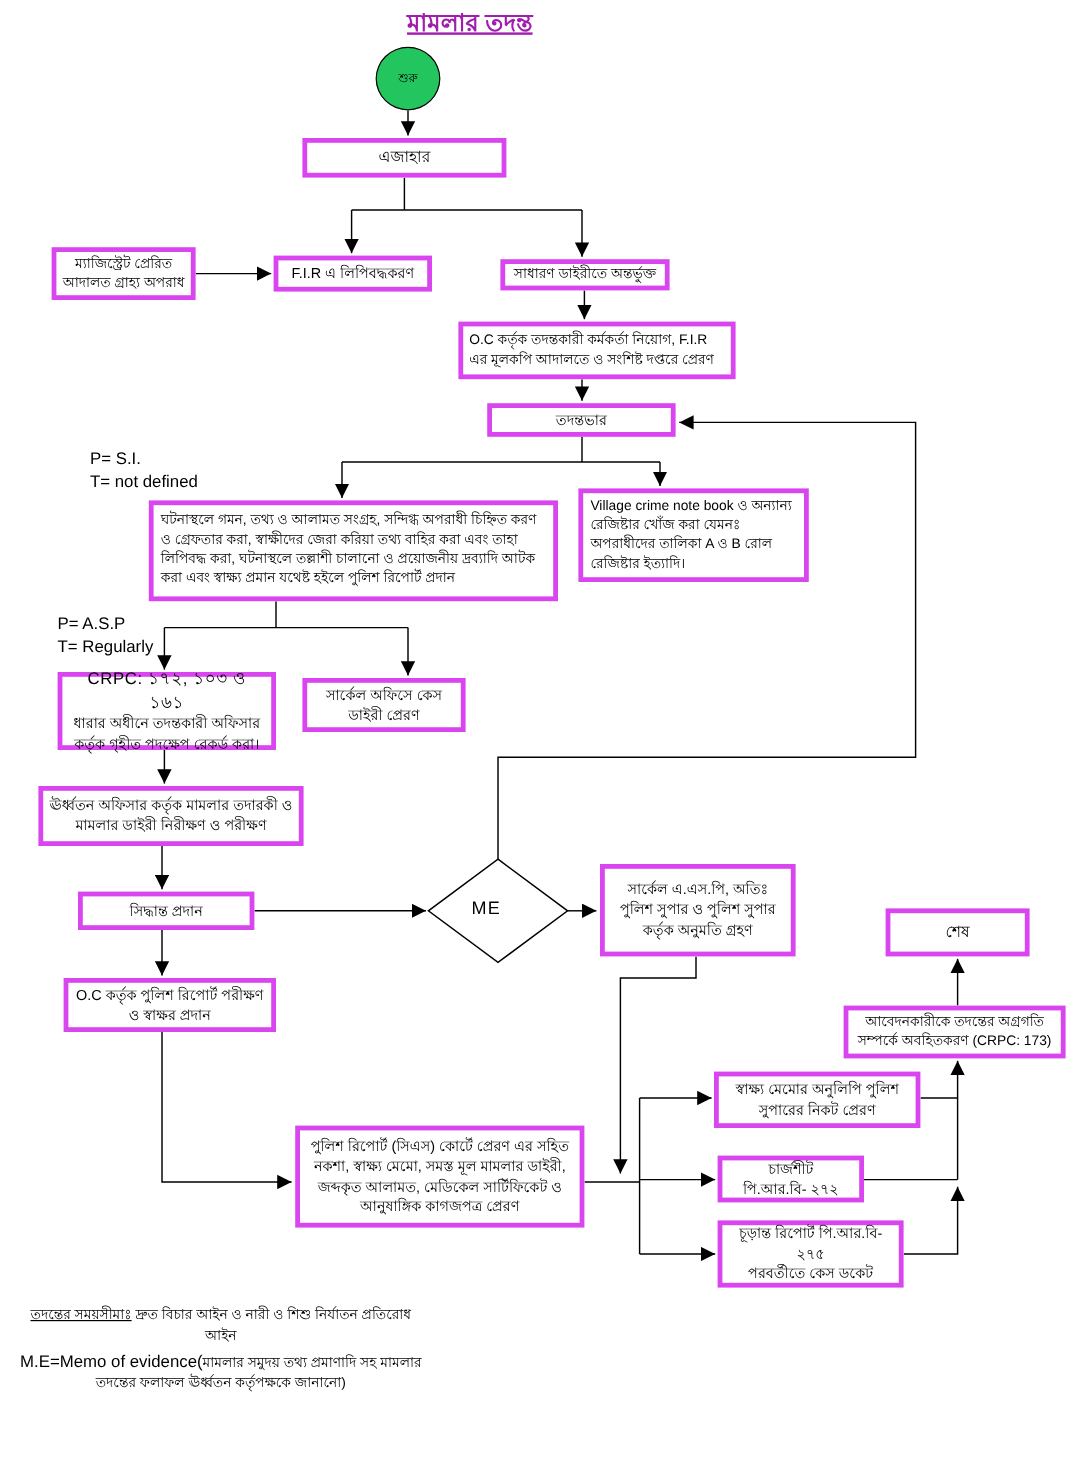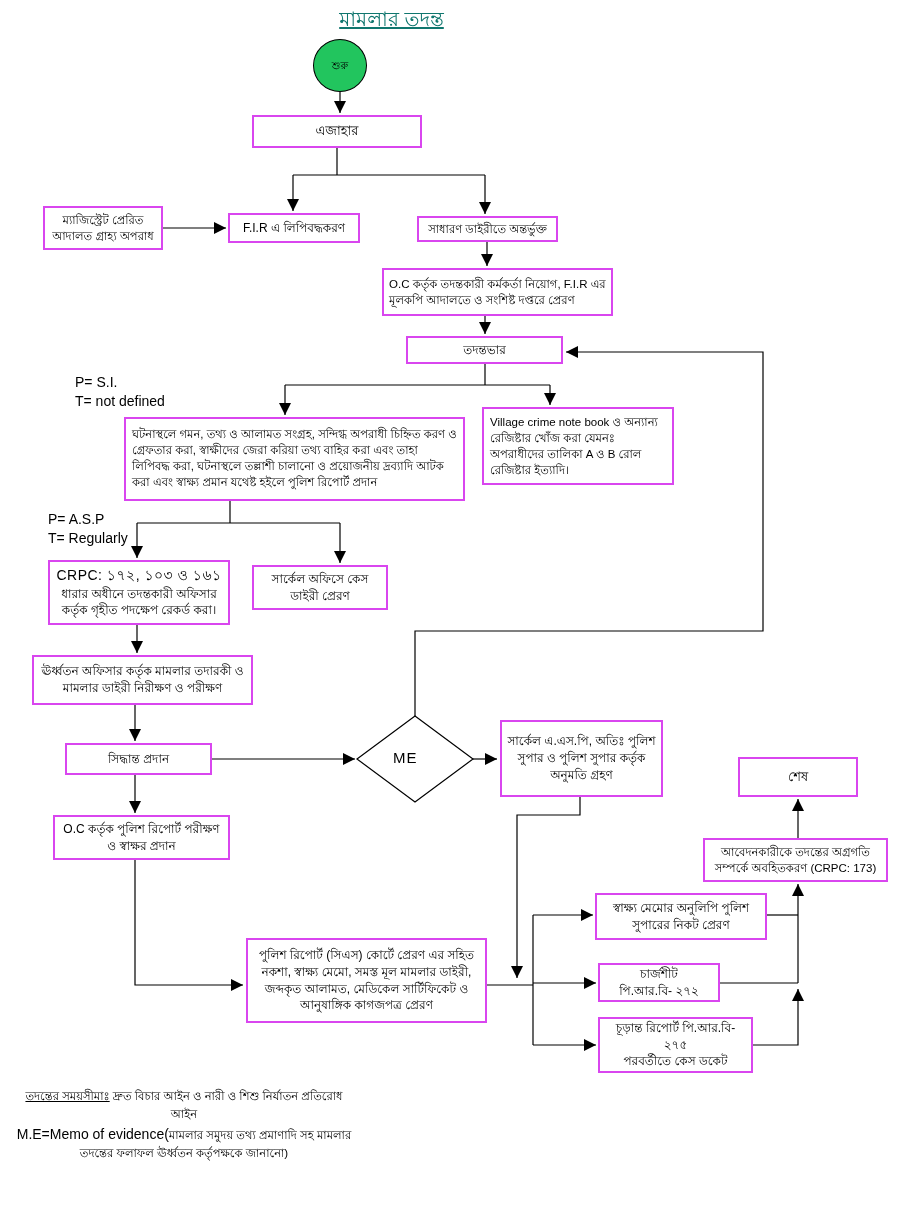--- a/index.html
+++ b/index.html
@@ -6,26 +6,26 @@
   #canvas{
     position:relative;width:900px;height:1222px;background:#ffffff;
     font-family:"Liberation Sans","DejaVu Sans",sans-serif;color:#000;
     overflow:hidden;
   }
   #wires{position:absolute;left:0;top:0;width:900px;height:1222px;}
   .node{
     position:absolute;display:flex;align-items:center;justify-content:center;
     text-align:center;font-size:12px;line-height:1.4;box-sizing:border-box;
   }
-  .box{background:#ffffff;border:2px solid #d946ef;padding:2px 5px;}
+  .box{background:#ffffff;border:4px solid #d946ef;padding:2px 5px;}
   .leftalign{text-align:left;justify-content:flex-start;margin-left:12px;}
   .ellipse{border:1px solid #000;border-radius:50%;background:#22c55e;font-size:10px;font-family:Liberation Serif, serif;}
   .title{
     position:absolute;left:0;top:4px;width:783px;text-align:center;
-    font-size:20px;font-weight:normal;color:#0f766e;
+    font-size:20px;font-weight:bold;color:#a21caf;
   }
   .title span{text-decoration:underline;}
   .annot{
     position:absolute;font-size:14px;line-height:1.35;text-align:left;
   }
   .annot span{display:block;}
   .lines span{display:block;}
   .crpc-l1{font-size:14px;letter-spacing:.5px;}
   .footnote{
     position:absolute;left:14px;top:1088px;width:340px;font-size:11.5px;

